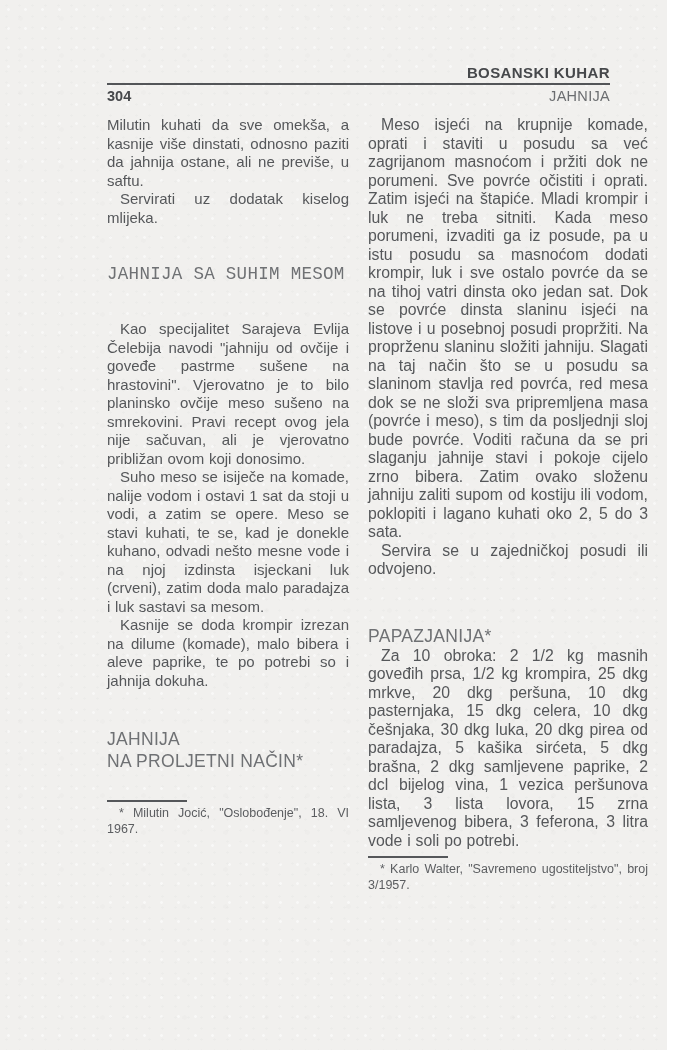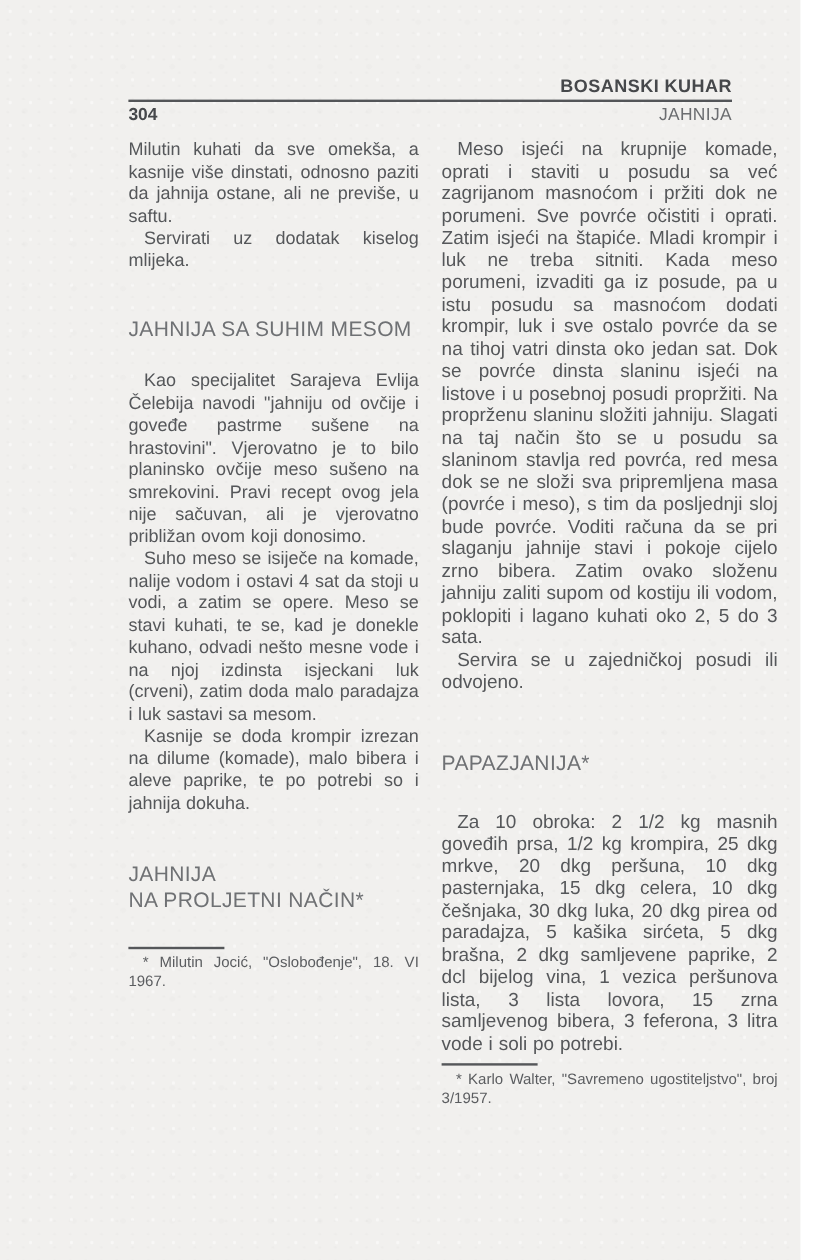--- a/index.html
+++ b/index.html
@@ -63,23 +63,23 @@
   .col-right p.body { font-size: 15.8px; line-height: 18.5px; }
   p.no-indent { text-indent: 0; }
   .recipe-title {
     margin: 0;
     font-size: 17.5px;
     font-weight: 400;
     color: #6f7174;
     letter-spacing: 0.3px;
     line-height: 22px;
   }
-  .sp-title-1 { margin-top: 36px; margin-bottom: 24px; }
+  .sp-title-1 { margin-top: 36px; margin-bottom: 35px; font-family: Liberation Mono, monospace; }
   .sp-title-2 { margin-top: 38px; margin-bottom: 28px; }
-  .sp-title-3 { margin-top: 46px; margin-bottom: 30px; }
+  .sp-title-3 { margin-top: 46px; }
   .footnote { margin-top: 6px; }
   .footnote-rule {
     width: 80px;
     height: 0;
     border-top: 2px solid #55575a;
     margin-bottom: 4px;
   }
   .footnote p {
     margin: 0;
     font-size: 12.5px;
@@ -106,21 +106,21 @@
 
     <div class="columns">
 
       <div class="col-left">
         <p class="body no-indent">Milutin kuhati da sve omekša, a kasnije više dinstati, odnosno paziti da jahnija ostane, ali ne previše, u saftu.</p>
         <p class="body">Servirati uz dodatak kiselog mlijeka.</p>
 
         <h2 class="recipe-title sp-title-1">JAHNIJA SA SUHIM MESOM</h2>
 
         <p class="body">Kao specijalitet Sarajeva Evlija Čelebija navodi "jahniju od ovčije i goveđe pastrme sušene na hrastovini". Vjerovatno je to bilo planinsko ovčije meso sušeno na smrekovini. Pravi recept ovog jela nije sačuvan, ali je vjerovatno približan ovom koji donosimo.</p>
-        <p class="body">Suho meso se isiječe na komade, nalije vodom i ostavi 4 sat da stoji u vodi, a zatim se opere. Meso se stavi kuhati, te se, kad je donekle kuhano, odvadi nešto mesne vode i na njoj izdinsta isjeckani luk (crveni), zatim doda malo paradajza i luk sastavi sa mesom.</p>
+        <p class="body">Suho meso se isiječe na komade, nalije vodom i ostavi 1 sat da stoji u vodi, a zatim se opere. Meso se stavi kuhati, te se, kad je donekle kuhano, odvadi nešto mesne vode i na njoj izdinsta isjeckani luk (crveni), zatim doda malo paradajza i luk sastavi sa mesom.</p>
         <p class="body">Kasnije se doda krompir izrezan na dilume (komade), malo bibera i aleve paprike, te po potrebi so i jahnija dokuha.</p>
 
         <h2 class="recipe-title sp-title-2">
           <span>JAHNIJA</span><br>
           <span>NA PROLJETNI NAČIN*</span>
         </h2>
 
 
         <div class="footnote">
           <div class="footnote-rule"></div>

